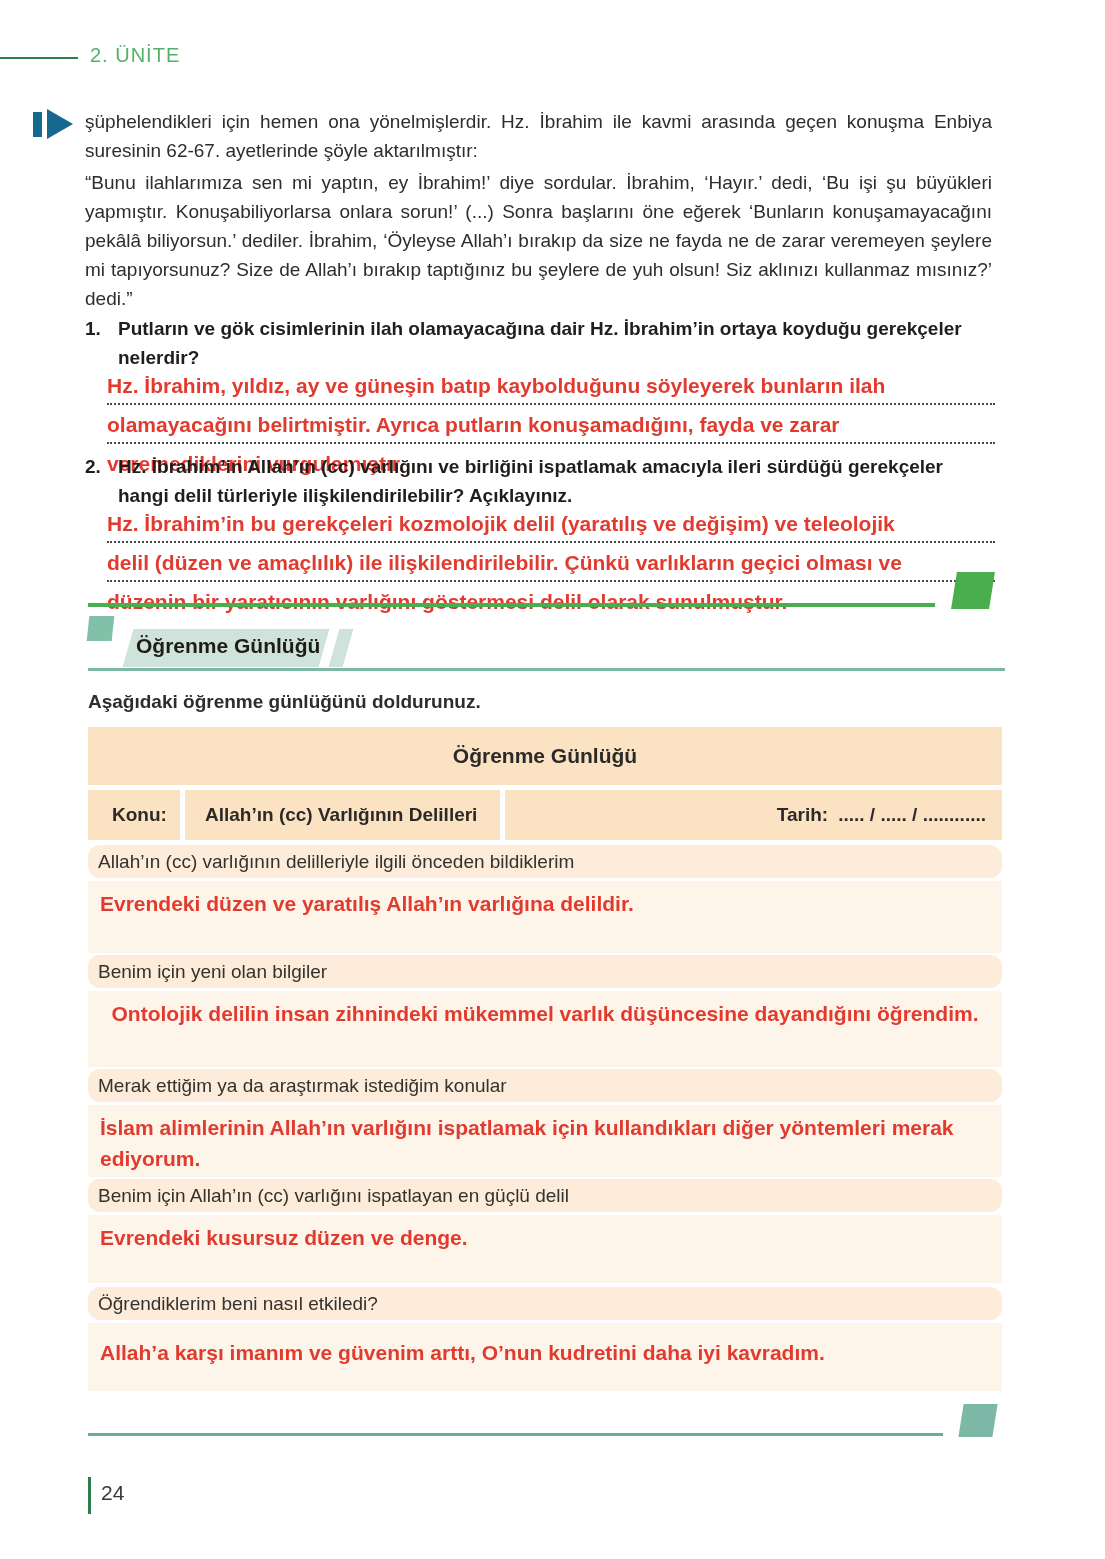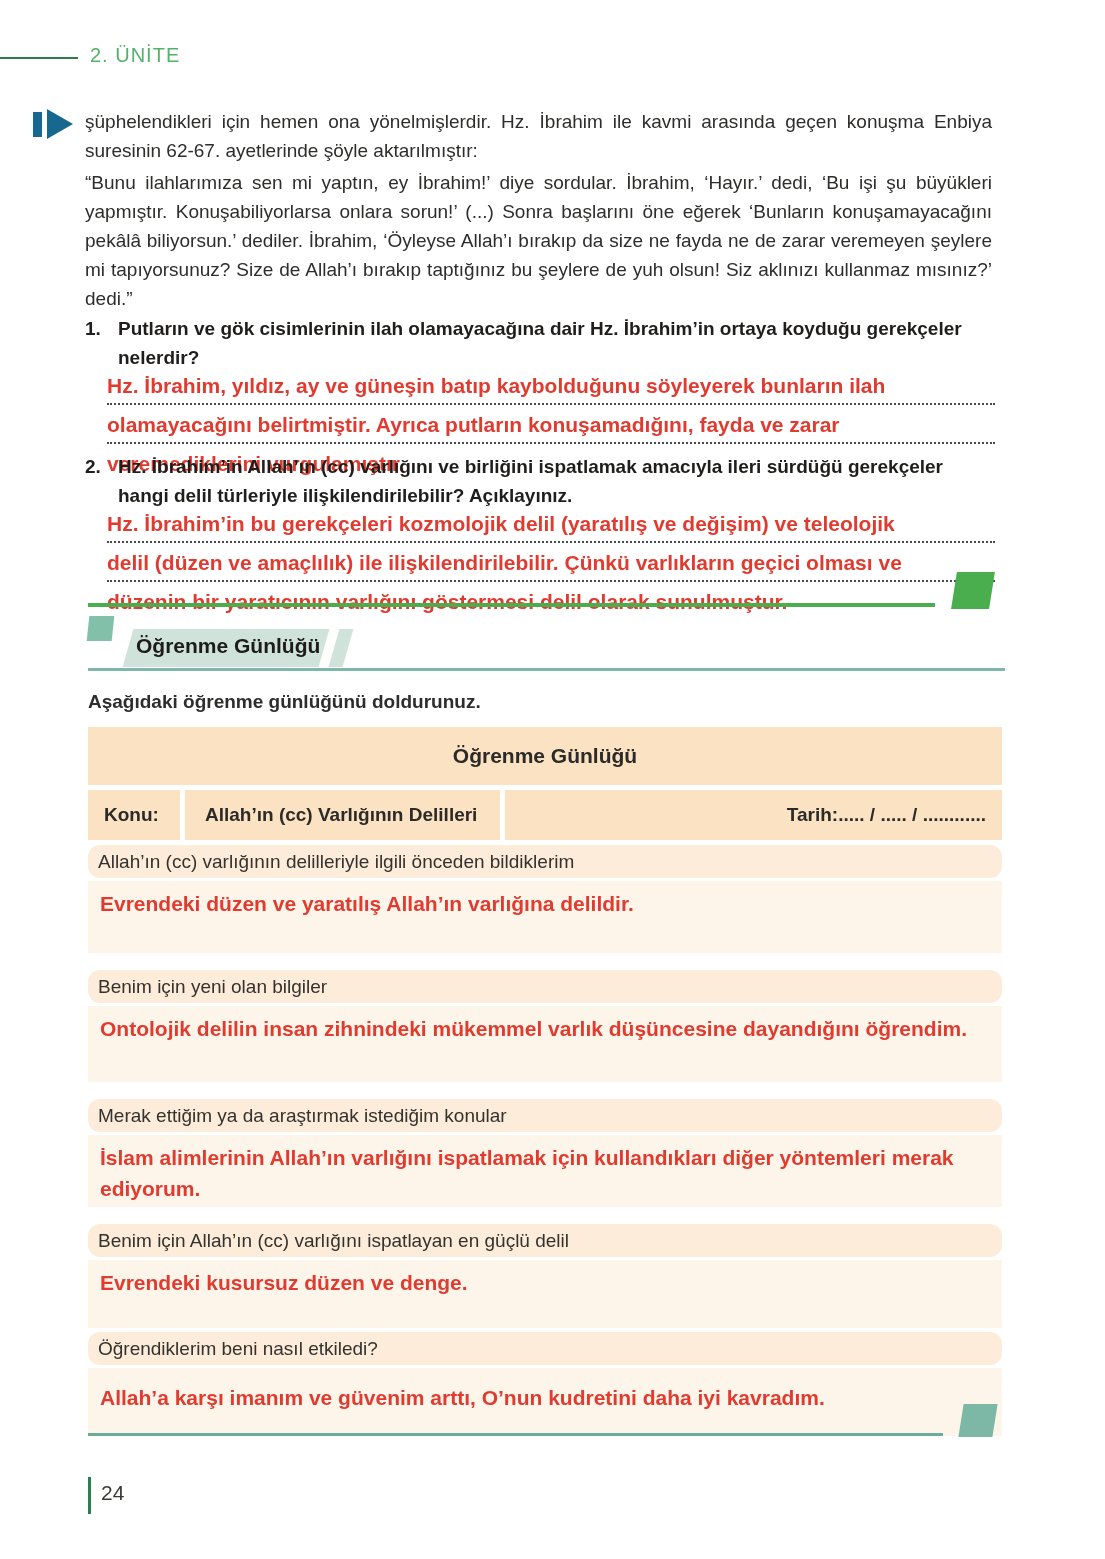--- a/index.html
+++ b/index.html
@@ -61,30 +61,30 @@
 
   .instruction{position:absolute;top:691px;left:88px;font-size:19px;color:#2e2d2b;font-weight:bold;}
 
   
   .journal{position:absolute;top:727px;left:88px;width:914px;}
   .jrow{width:100%;}
   .j-header{height:58px;background:var(--tbl-header-bg);display:flex;align-items:center;justify-content:center;
     font-size:21px;font-weight:bold;margin-bottom:5px;}
   .j-topic{height:50px;display:flex;gap:5px;margin-bottom:5px;}
   .j-topic .cell{background:var(--tbl-header-bg);display:flex;align-items:center;font-weight:bold;font-size:19px;}
-  .j-topic .c1{flex:0 0 92px;padding-left:16px;}
+  .j-topic .c1{flex:0 0 92px;padding-left:24px;}
   .j-topic .c2{flex:0 0 315px;padding-left:20px;}
   .j-topic .c3{flex:1 1 auto;justify-content:flex-end;padding-right:16px;}
-  .j-topic .c3 .date-label{text-align:right;}
+  .j-topic .c3 .date-label{margin-right:10px;text-align:right;}
   .j-prompt{height:33px;background:var(--prompt-bg);display:flex;align-items:center;
     padding:0 10px;font-size:19px;color:#33322f;margin-bottom:3px;border-radius:12px;}
-  .j-answer{background:var(--answer-bg);padding:7px 12px;margin-bottom:17px;
+  .j-answer{background:var(--answer-bg);padding:7px 12px;margin-bottom:2px;
     color:var(--red);font-weight:bold;font-size:21px;line-height:31px;}
   .ja1{height:72px;}
-  .ja2{height:76px;}
+  .ja2{height:76px;text-align:center;}
   .ja3{height:72px;}
   .ja4{height:68px;margin-bottom:4px;}
   .ja5{height:68px;padding-top:14px;}
 
   
   .bottom-rule{position:absolute;top:1433px;left:88px;width:855px;height:3px;background:#6aab99;}
   .bottom-para{position:absolute;top:1404px;left:961px;width:34px;height:33px;background:var(--teal);transform:skewX(-9deg);}
   .pagenum-bar{position:absolute;top:1477px;left:88px;width:3px;height:37px;background:var(--dark-green);}
   .pagenum{position:absolute;top:1481px;left:101px;font-size:21px;color:#3a3936;}
 </style>

